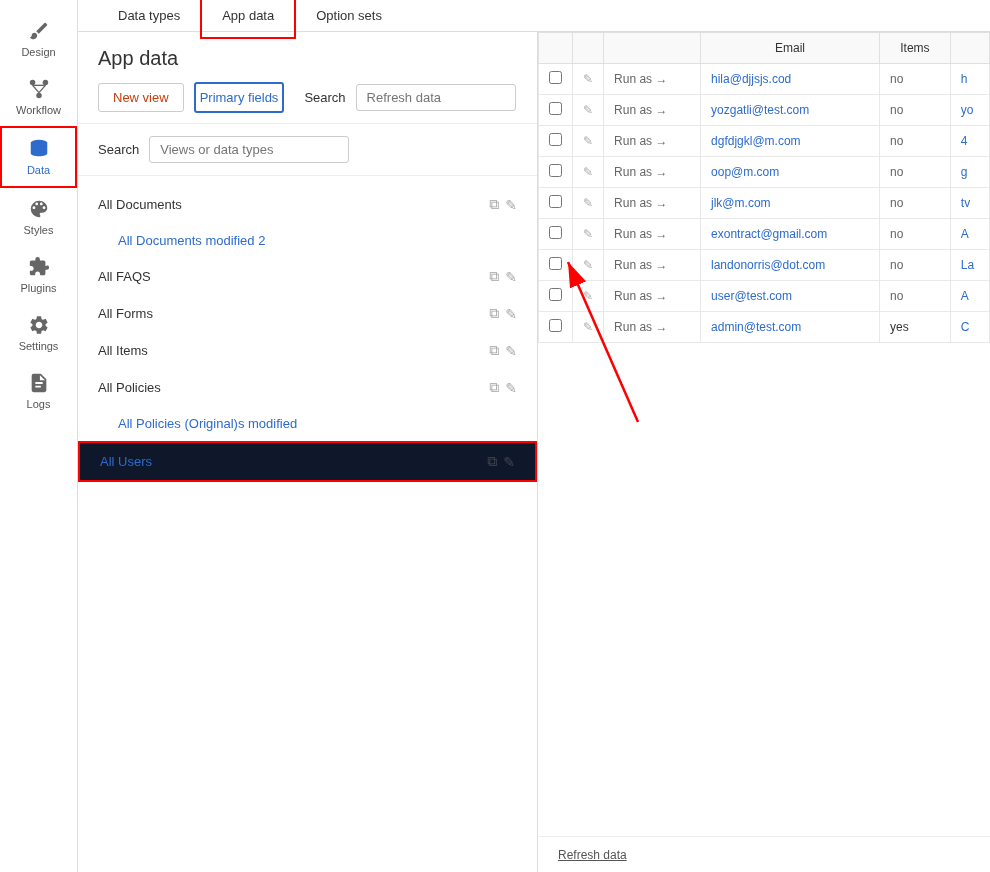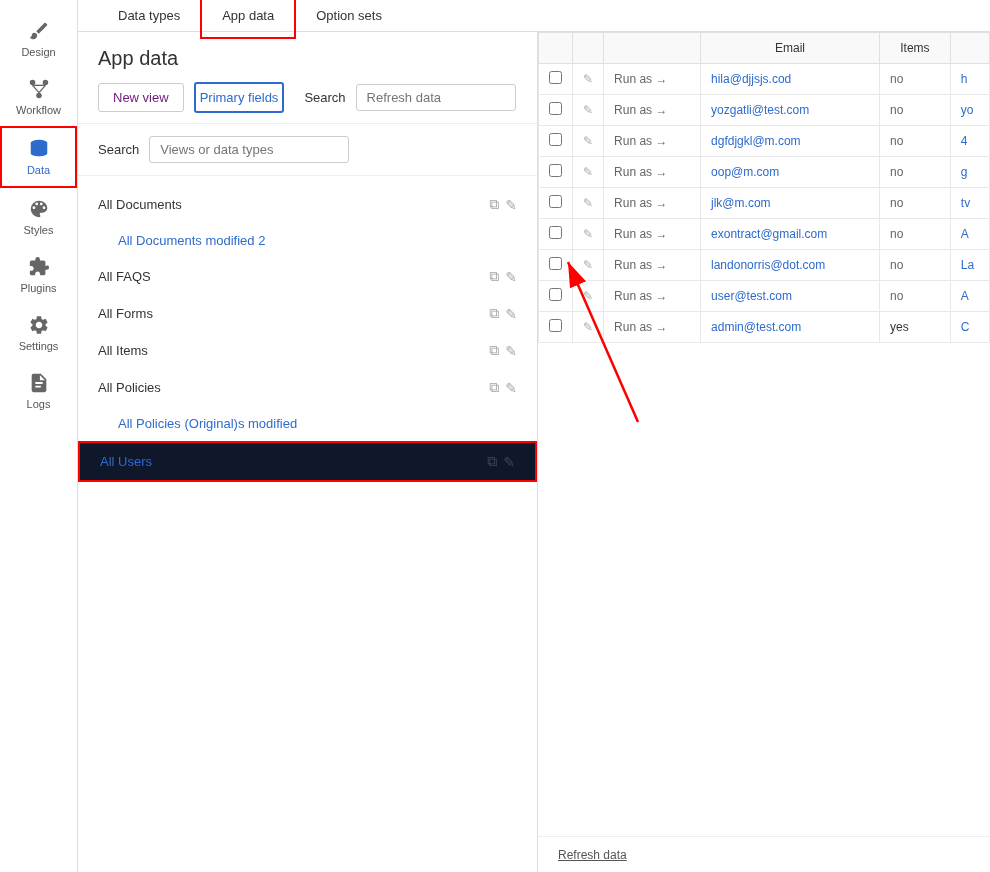--- a/index.html
+++ b/index.html
@@ -103,21 +103,21 @@
       align-items: center;
       gap: 10px;
     }
     .btn-outline {
       border: 1px solid #ccc;
       background: #fff;
       padding: 6px 14px;
       cursor: pointer;
       font-size: 13px;
       border-radius: 3px;
-      color: #701a75;
+      color: #c2410c;
     }
     .btn-primary-fields {
       border: 2px solid #2d6bcd;
       background: #fff;
       padding: 6px 4px;
       cursor: pointer;
       font-size: 13px;
       border-radius: 3px;
       color: #2d6bcd;
       font-weight: 500;

